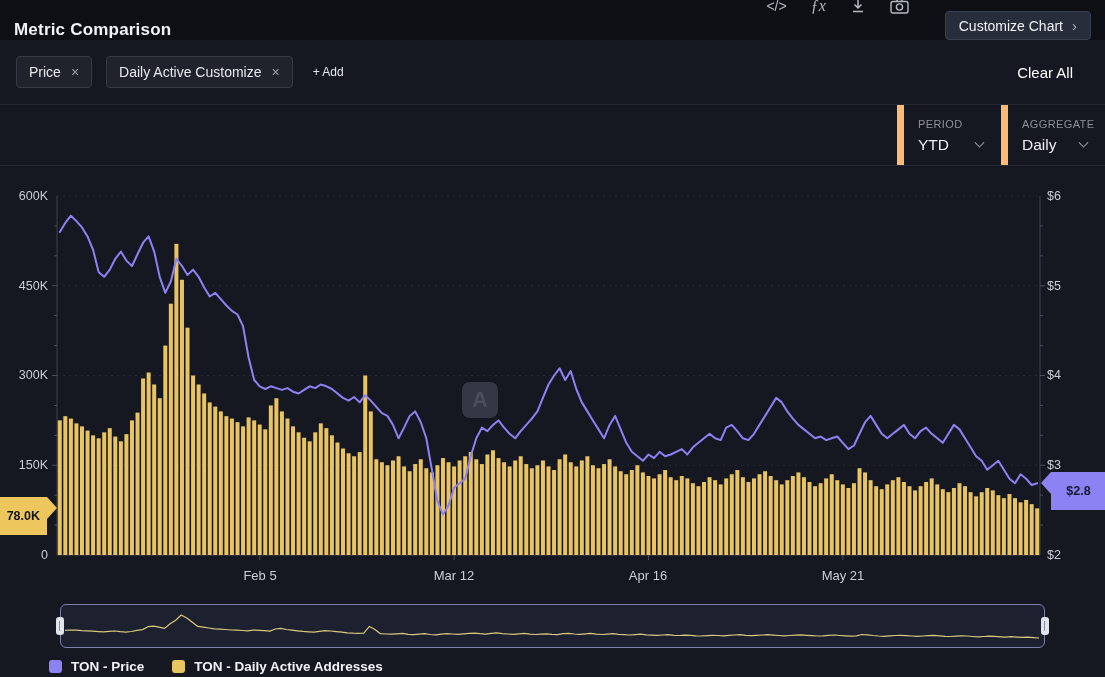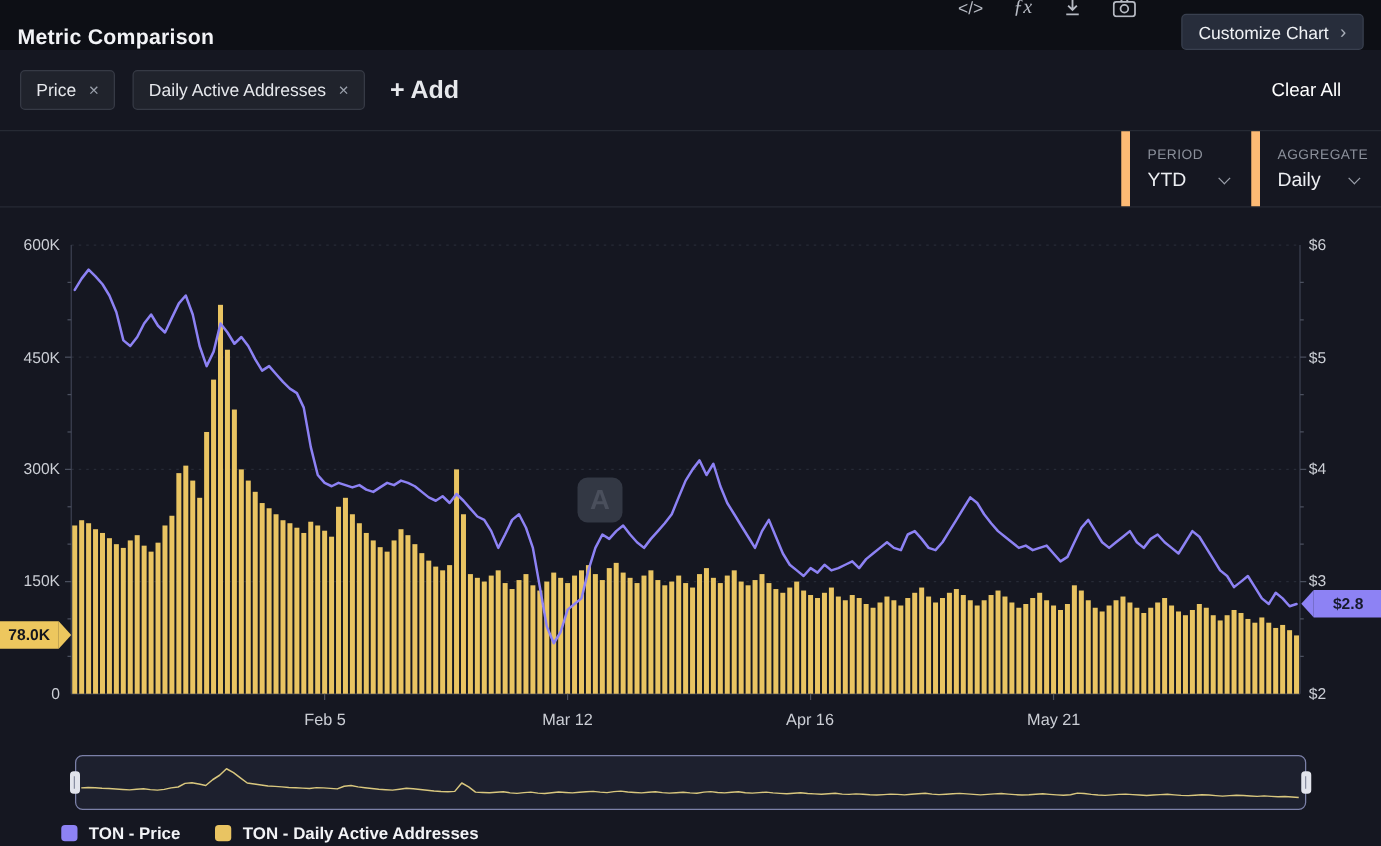--- a/index.html
+++ b/index.html
@@ -30,21 +30,21 @@
   .chiprow {
     position:absolute; top:40px; left:0; right:0; height:64px;
     display:flex; align-items:center; padding:0 16px; gap:14px;
   }
   .chip {
     background:#20232c; border:1px solid #363a45; border-radius:4px;
     padding:7px 12px; font-size:14px; display:flex; align-items:flex-start; gap:10px;
     color:#e6e8ec; cursor:pointer; white-space:nowrap;
   }
   .chip-x { color:#9aa0ab; font-size:14px; cursor:pointer; }
-  .add-btn { font-size:20px; color:#e6e8ec; cursor:pointer; margin-left:6px; white-space:nowrap;font-weight:bold; }
+  .add-btn { font-size:12px; color:#e6e8ec; cursor:pointer; margin-left:6px; white-space:nowrap; }
   .clear-all { margin-left:auto; margin-right:16px; font-size:15px; color:#ffffff; cursor:pointer; }
   
   .controls {
     position:absolute; top:104px; left:0; right:0; height:62px;
     border-top:1px solid #262a34; border-bottom:1px solid #262a34;
     display:flex; justify-content:flex-end;
   }
   .control-block {
     width:104px; padding:13px 18px 0 14px; border-left:7px solid #fdba74; cursor:pointer;
   }
@@ -63,21 +63,21 @@
   }
   .wm-logo {
     width:36px; height:36px; border-radius:8px; background:#333844;
     display:flex; align-items:center; justify-content:center;
     color:#4a4f5c; font-weight:bold; font-size:22px;
   }
   .wm-text { font-size:27px; font-weight:bold; color:#3d414c; letter-spacing:.5px; }
   .marker { position:absolute; display:flex; align-items:stretch; }
   .marker-left { left:0; top:331px; }
   .marker-right { left:1041px; top:306px; }
-  .mk-tag { height:22px; display:flex; align-items:center; font-weight:bold; font-size:12.5px; padding:0 7px; }
+  .mk-tag { height:38px; display:flex; align-items:center; font-weight:bold; font-size:12.5px; padding:0 7px; }
   .mk-yellow { background:#edc75e; color:#14161d; width:47px; justify-content:flex-end; }
   .mk-purple { background:#8d82f4; color:#171a2c; width:55px; justify-content:center; }
   .arr-r { width:0; height:0; border-top:11px solid transparent; border-bottom:11px solid transparent; border-left:10px solid #edc75e; }
   .arr-l { width:0; height:0; border-top:11px solid transparent; border-bottom:11px solid transparent; border-right:10px solid #8d82f4; }
   
   .navigator {
     position:absolute; left:60px; top:604px; width:985px; height:44px;
     border:1.5px solid #7b80a8; border-radius:6px; background:rgba(110,115,165,0.10);
     cursor:grab;
   }
@@ -119,21 +119,21 @@
     </button>
   </div>
 </div>
 
 <div class="chiprow">
   <div class="chip">
     <span>Price</span>
     <span class="chip-x">×</span>
   </div>
   <div class="chip">
-    <span>Daily Active Addresses</span>
+    <span>Daily Active Customize</span>
     <span class="chip-x">×</span>
   </div>
   <span class="add-btn">+ Add</span>
   <span class="clear-all">Clear All</span>
 </div>
 
 <div class="controls">
   <div class="control-block">
     <div class="control-label">PERIOD</div>
     <div class="control-value">

